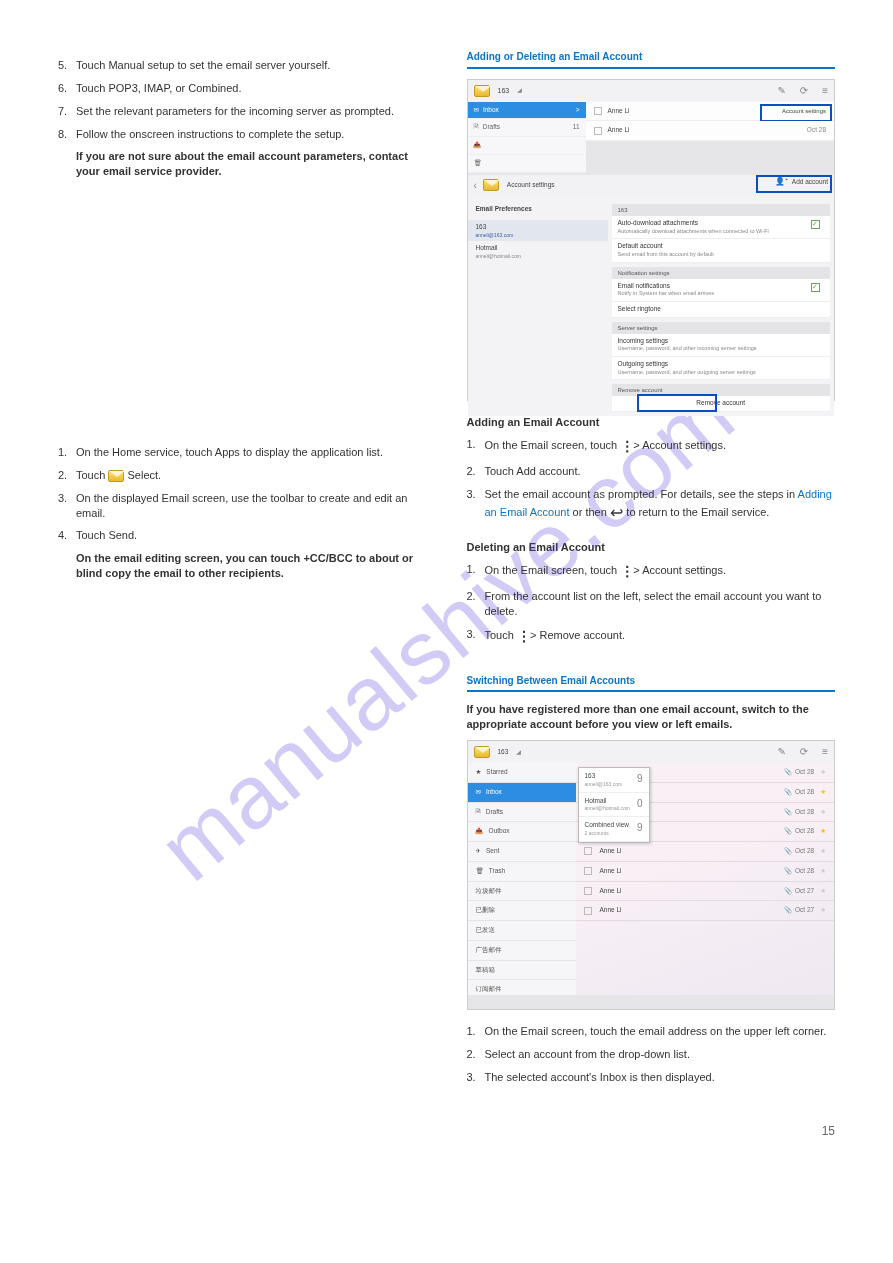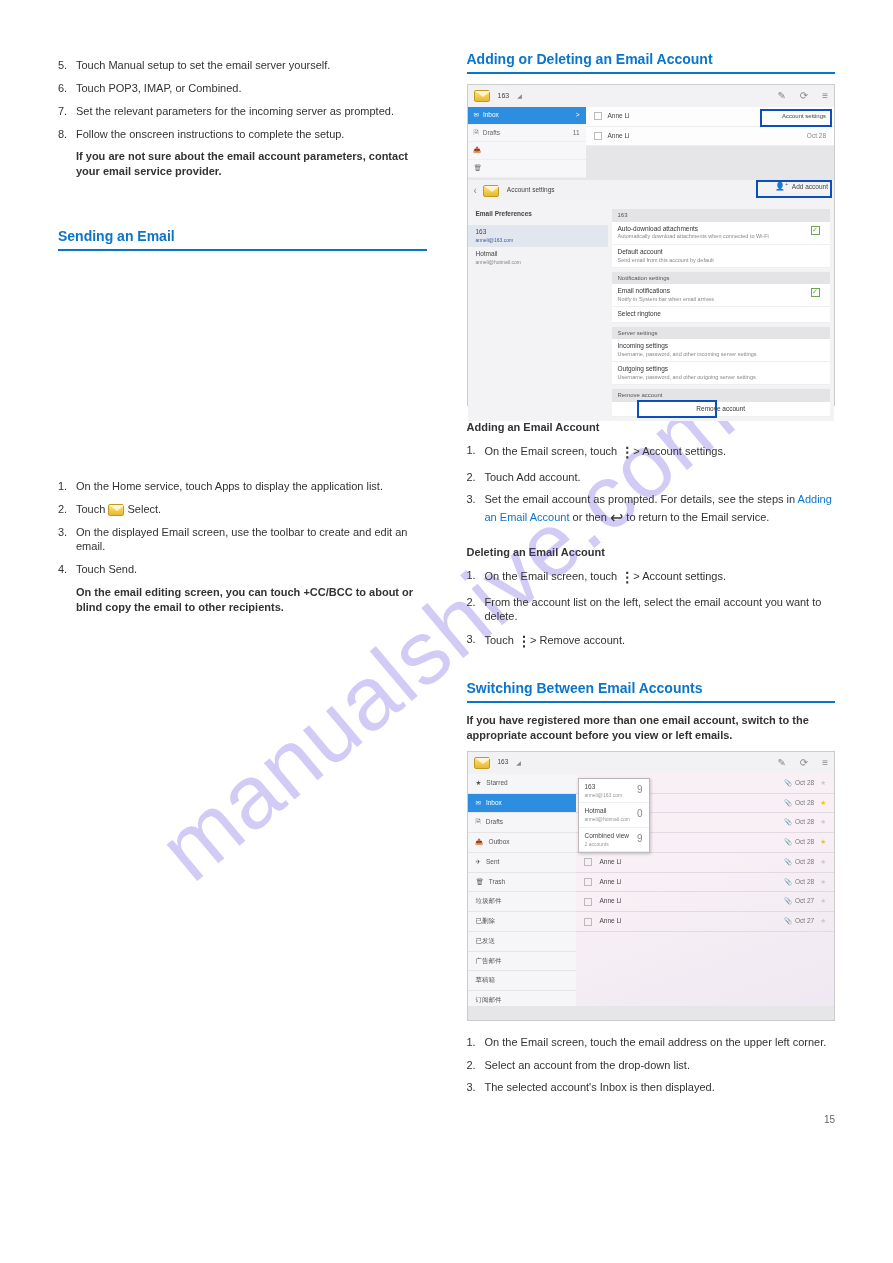--- a/index.html
+++ b/index.html
@@ -22,21 +22,21 @@
     font-size: 90px;
     color: rgba(90, 70, 220, 0.28);
     font-weight: 400;
     letter-spacing: 1px;
     pointer-events: none;
     white-space: nowrap;
     font-family: Arial, sans-serif;
   }
   h2.section {
     color: #0b75c9;
-    font-size: 14px;
+    font-size: 10px;
     font-weight: bold;
     border-bottom: 2px solid #0b75c9;
     padding-bottom: 3px;
     margin-bottom: 10px;
   }
   .step { margin: 8px 0; padding-left: 18px; position: relative; }
   .step .num { position: absolute; left: 0; top: 0; }
   .para { margin: 8px 0; font-weight: bold; }
   .indent { padding-left: 18px; }
   .icon-dots { display:inline-block; width:10px; text-align:center; vertical-align:middle; }
@@ -113,21 +113,20 @@
 <div class="page">
 
   <div class="col">
     <div class="step"><span class="num">5.</span><span>Touch Manual setup to set the email server yourself.</span></div>
     <div class="step"><span class="num">6.</span><span>Touch POP3, IMAP, or Combined.</span></div>
     <div class="step"><span class="num">7.</span><span>Set the relevant parameters for the incoming server as prompted.</span></div>
     <div class="step"><span class="num">8.</span><span>Follow the onscreen instructions to complete the setup.</span></div>
     <div class="para indent">If you are not sure about the email account parameters, contact your email service provider.</div>
 
     <div style="height:40px"></div>
-    <h2 class="section">Sending an Email</h2>
 
     <div style="height:210px"></div>
 
     <div class="step"><span class="num">1.</span><span>On the Home service, touch Apps to display the application list.</span></div>
     <div class="step">
       <span class="num">2.</span>
       <span>Touch </span>
       <span class="icon-email"></span>
       <span> Select.</span>
     </div>
@@ -419,15 +418,15 @@
             </div>
             <span class="n">9</span>
           </div>
       </div>
     </div>
 
     <div class="step"><span class="num">1.</span><span>On the Email screen, touch the email address on the upper left corner.</span></div>
     <div class="step"><span class="num">2.</span><span>Select an account from the drop-down list.</span></div>
     <div class="step"><span class="num">3.</span><span>The selected account's Inbox is then displayed.</span></div>
 
-    <div style="text-align:right;margin-top:18px;font-size:10px;color:#666">15</div>
+    <div style="text-align:right;margin-top:38px;font-size:12px;color:#666">15</div>
   </div>
 </div>
 
 </body></html>

